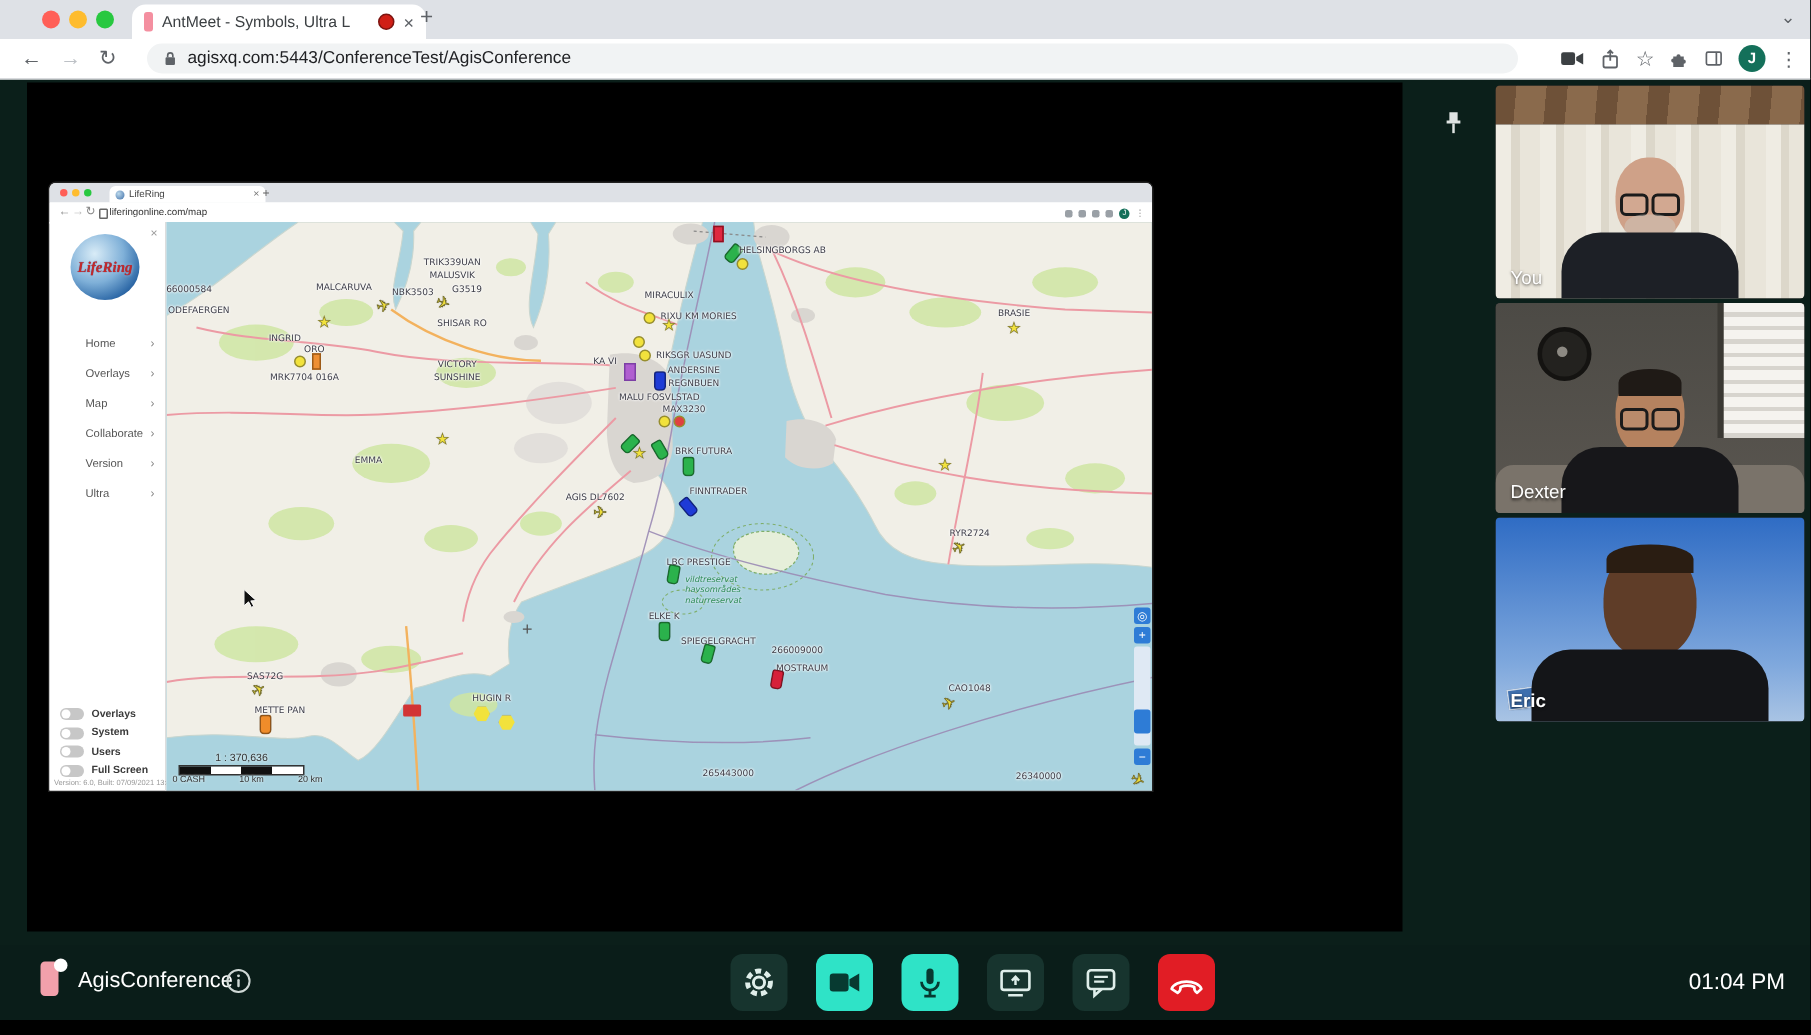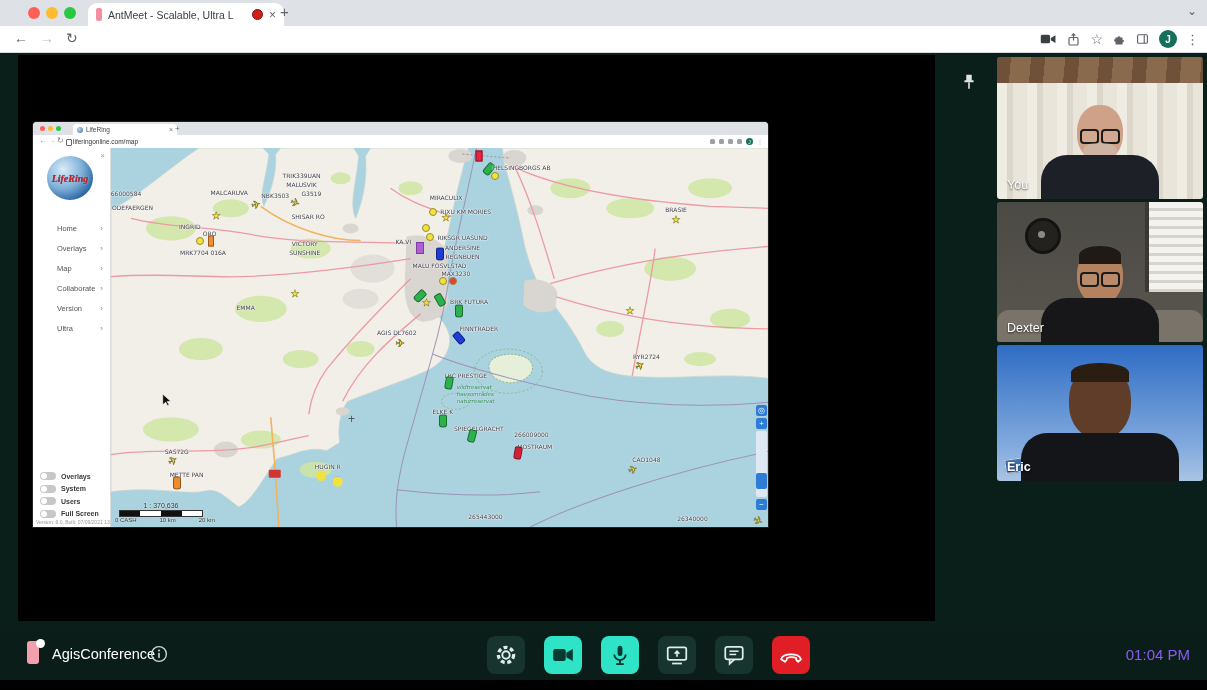--- a/index.html
+++ b/index.html
@@ -111,45 +111,52 @@
   #conf-logo{position:absolute;left:27px;top:9px;width:22px;height:26px;}
   #conf-flag{position:absolute;left:0;top:2px;width:12px;height:23px;border-radius:3px;background:#f2a0ab;}
   #conf-dot{position:absolute;left:9px;top:0;width:9px;height:9px;border-radius:50%;background:#fff;}
   #conf-name{position:absolute;left:52px;top:16px;font-size:14.5px;color:#fff;}
   #conf-info{position:absolute;left:150px;top:15px;width:18px;height:18px;}
   #ctrl-row{position:absolute;left:487px;top:6px;display:flex;gap:19px;}
   .ctrl-btn{width:38px;height:38px;border-radius:8px;display:flex;align-items:center;justify-content:center;}
   .ctrl-btn.dark{background:#17342e;}
   .ctrl-btn.accent{background:#2fe3c7;}
   .ctrl-btn.danger{background:#e11d25;}
-  #clock{position:absolute;right:17px;top:16px;font-size:15px;color:#8b5cf6;}
+  #clock{position:absolute;right:17px;top:16px;font-size:15px;color:#ffffff;}
   #bottom-black{position:absolute;left:0;right:0;top:680px;height:10px;background:#000;}
 </style>
 </head>
 <body>
 
 <div id="app">
 
   <div id="tabstrip">
     <div class="tl" style="left:28px;background:#ff5f57;"></div>
     <div class="tl" style="left:46px;background:#febc2e;"></div>
     <div class="tl" style="left:64px;background:#28c840;"></div>
     <div id="tab-active">
       <div id="tab-favicon"></div>
-      <span id="tab-title">AntMeet - Scalable, Ultra L</span>
+      <span id="tab-title">AntMeet - Symbols, Ultra L</span>
       <div id="tab-rec"></div>
       <span id="tab-close">×</span>
     </div>
     <span id="newtab">+</span>
     <span id="strip-chevron">⌄</span>
   </div>
   <div id="toolbar">
     <span class="navic" style="left:14px;">←</span>
     <span class="navic" style="left:40px;color:#bdc1c6;">→</span>
     <span class="navic" style="left:66px;">↻</span>
+    <div id="omnibox">
+      <svg width="11" height="12" viewBox="0 0 14 14">
+          <rect x="3" y="6" width="8" height="6.5" rx="1" fill="#5f6368"></rect>
+          <path d="M4.8 6V4.4a2.2 2.2 0 0 1 4.4 0V6" fill="none" stroke="#5f6368" stroke-width="1.4"></path>
+        </svg>
+      <span id="omni-url">agisxq.com:5443/ConferenceTest/AgisConference</span>
+    </div>
     <div id="tb-right">
       <svg width="17" height="15" viewBox="0 0 22 18">
           <rect x="1" y="3" width="12" height="11" rx="2" fill="#3c4043"></rect>
           <path d="M14 7l6-3.5v10L14 10z" fill="#3c4043"></path>
         </svg>
       <svg width="15" height="16" viewBox="0 0 20 20">
           <rect x="4" y="8" width="12" height="10" rx="1.5" fill="none" stroke="#5f6368" stroke-width="1.6"></rect>
           <path d="M10 12V3M7.5 5.5L10 3l2.5 2.5" stroke="#5f6368" fill="none" stroke-width="1.6"></path>
         </svg>
       <span style="font-size:14px;color:#5f6368;line-height:1;">☆</span>

